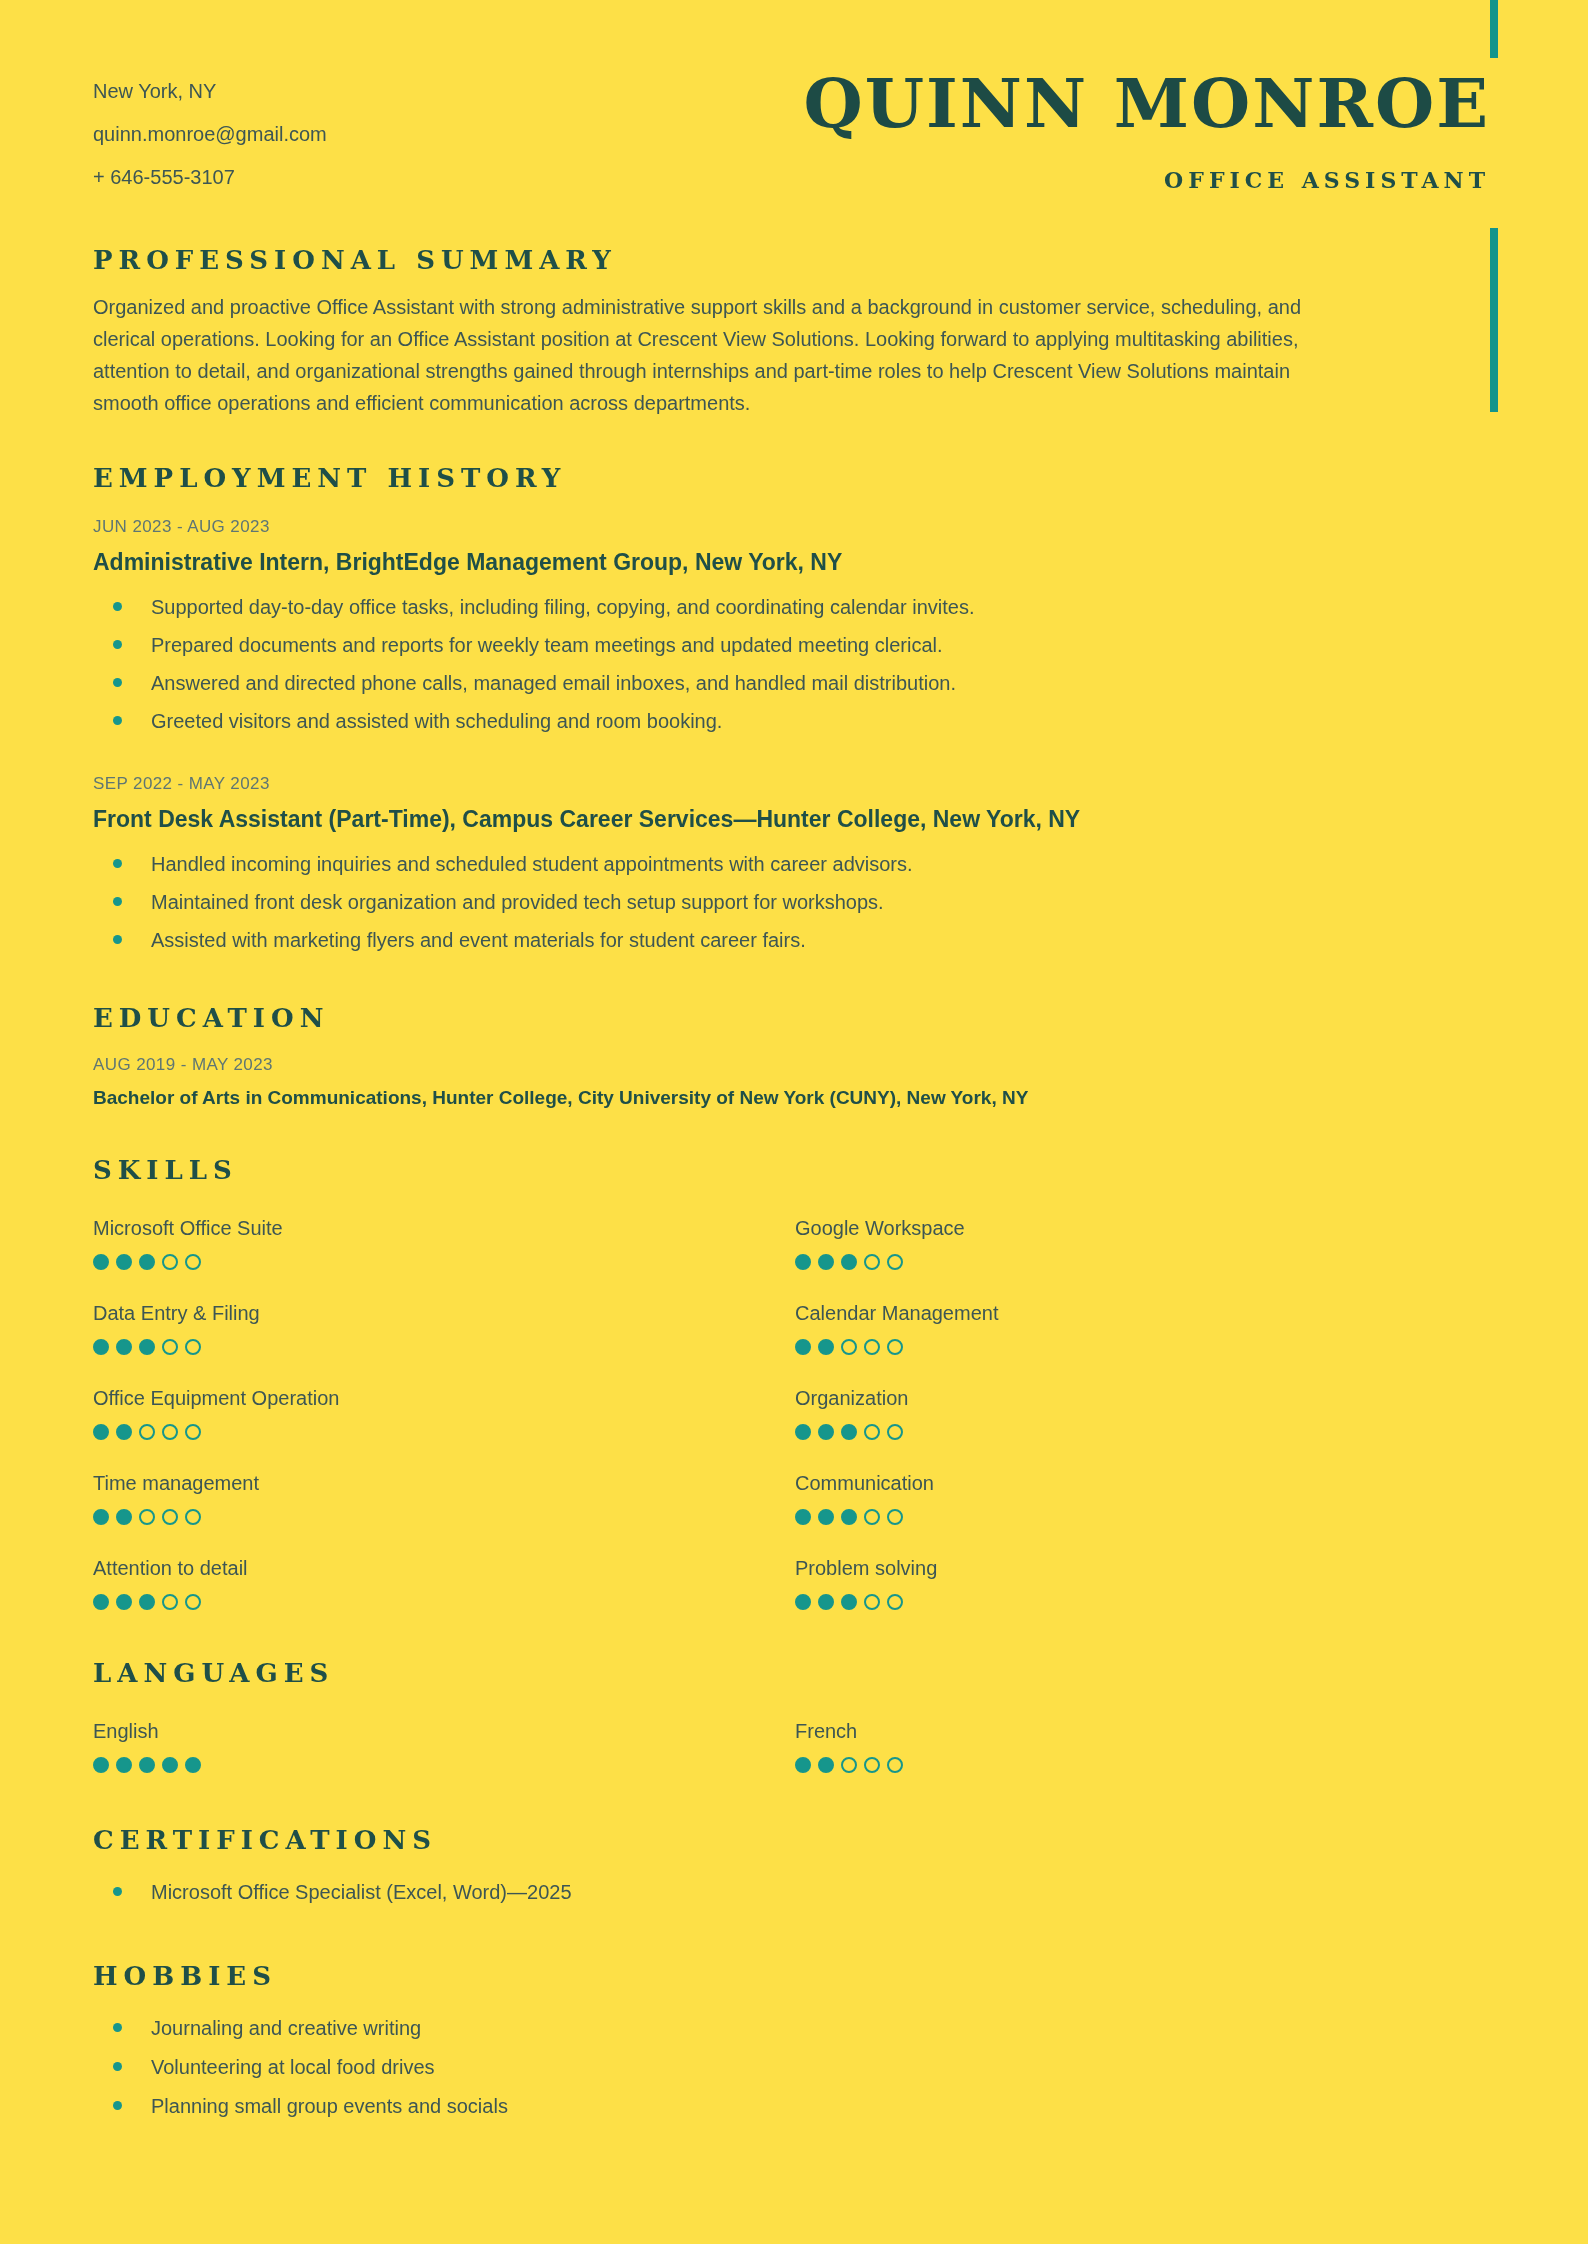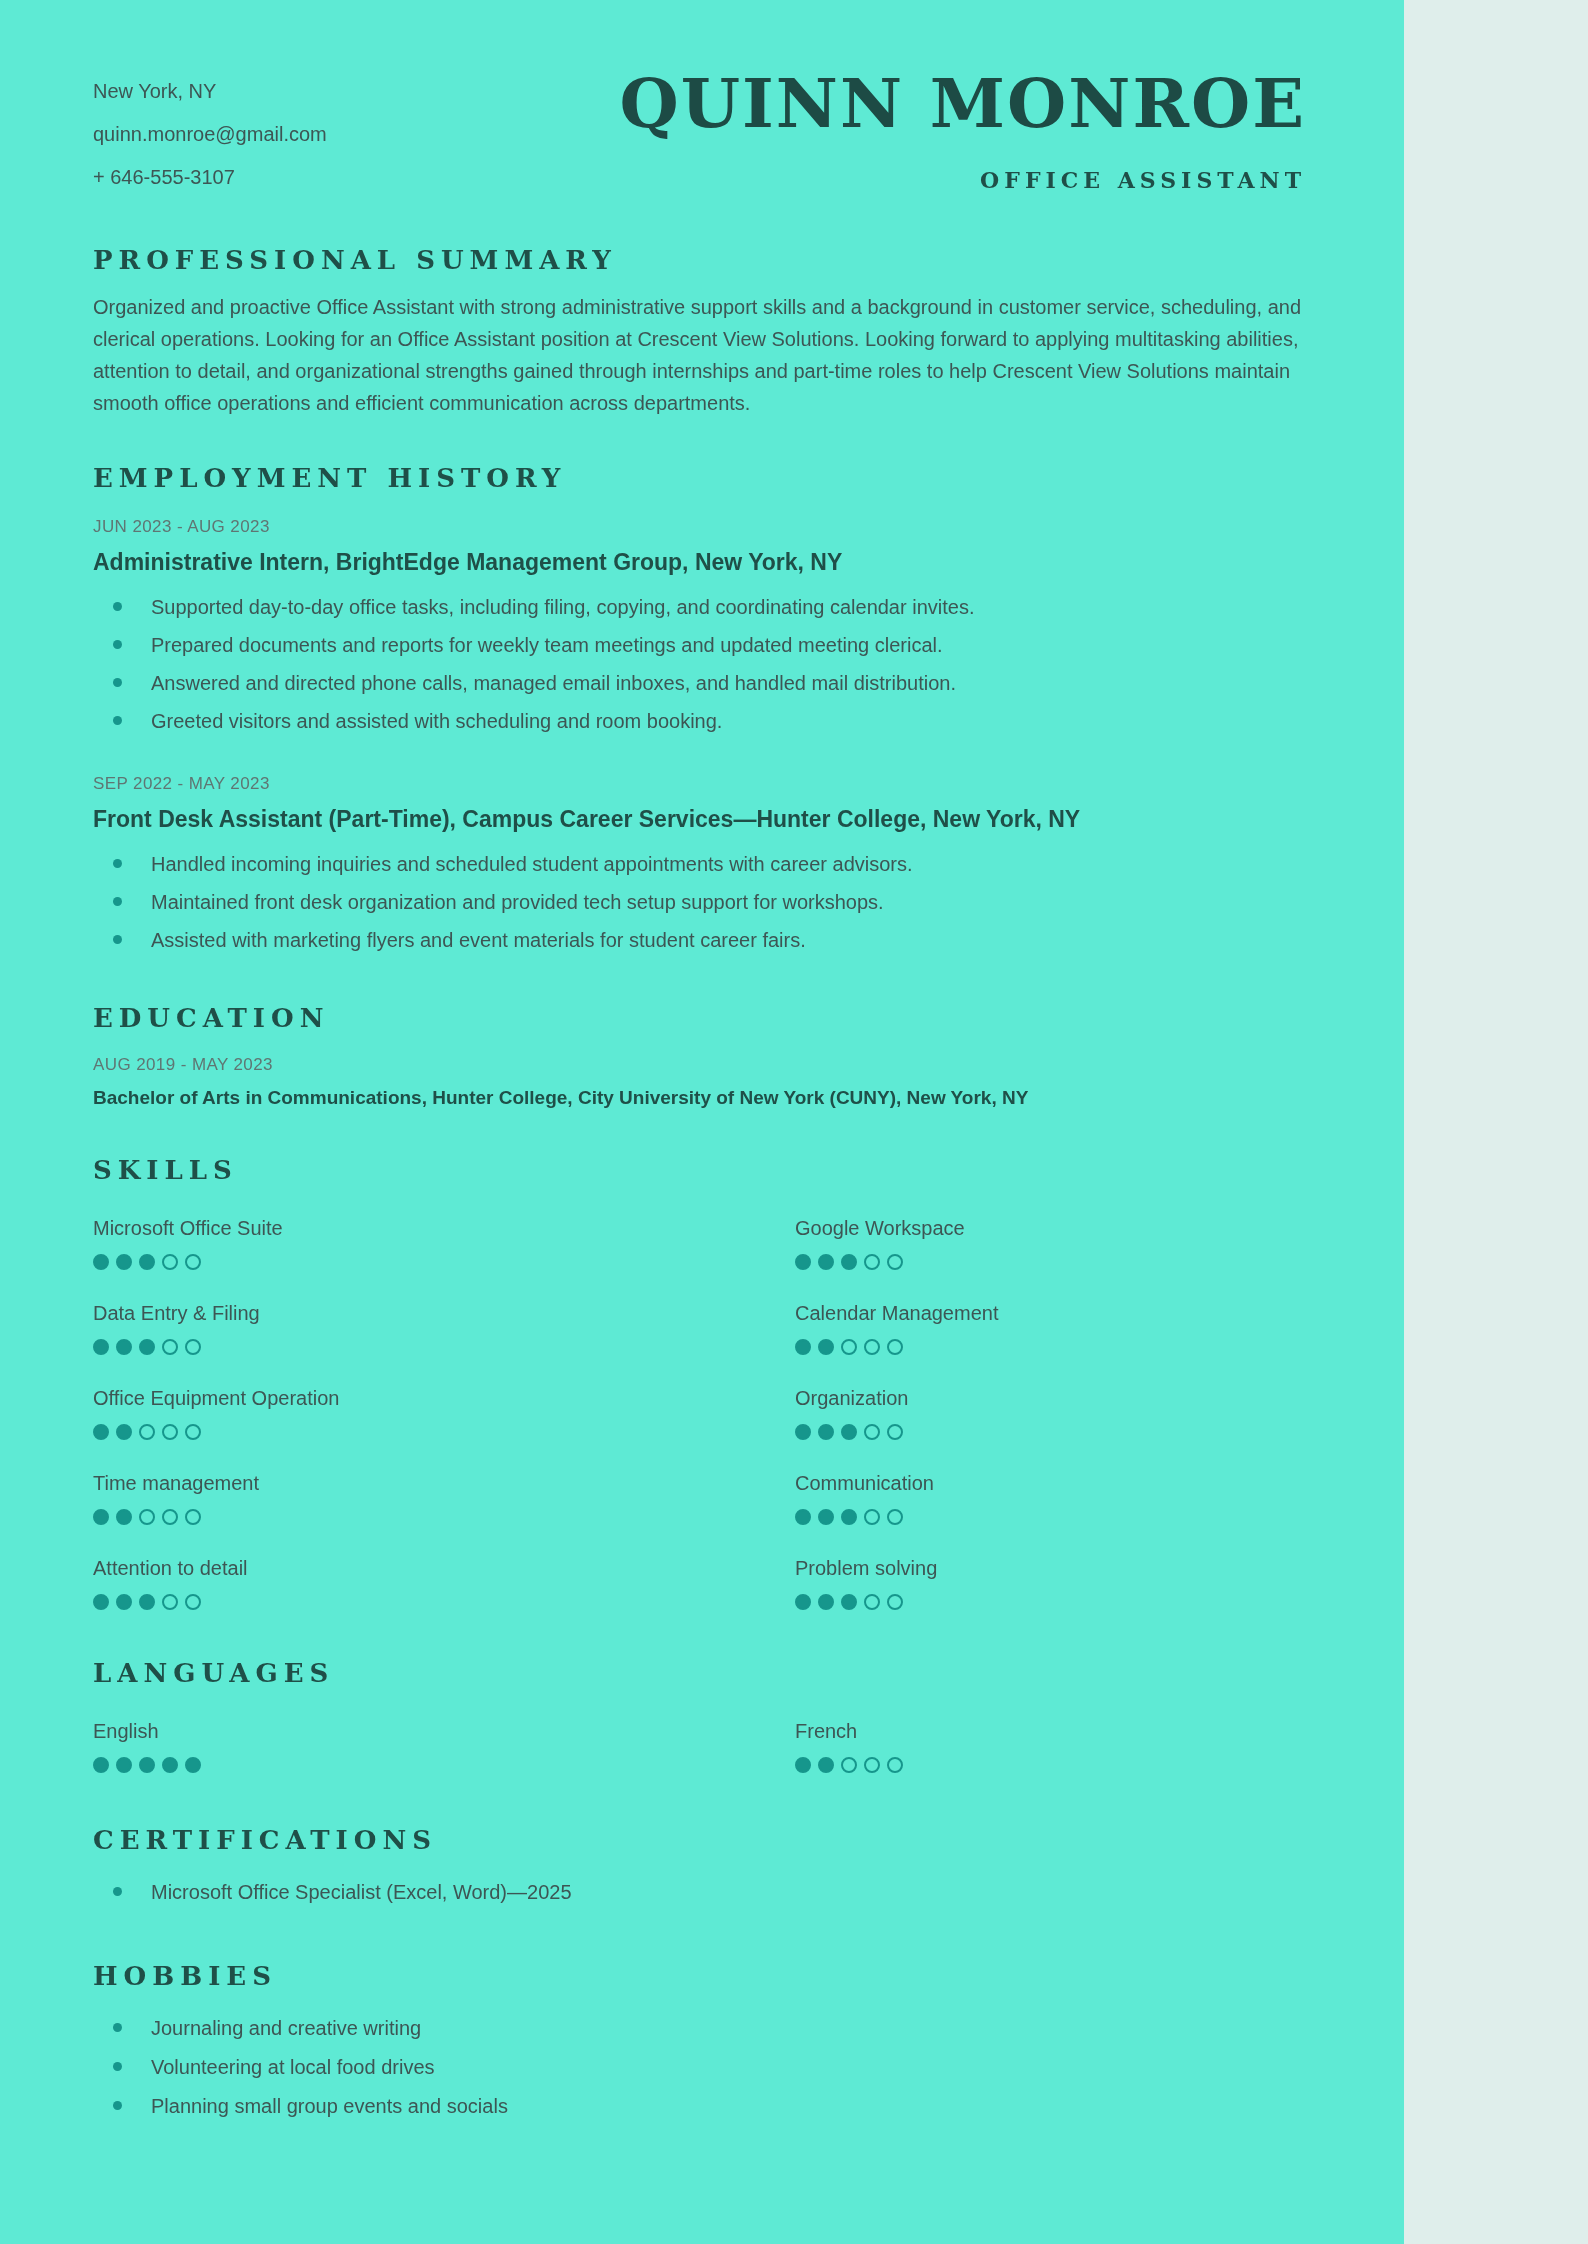--- a/index.html
+++ b/index.html
@@ -1,20 +1,20 @@
 <!DOCTYPE html>
 <html><head>
 <meta charset="utf-8">
 <style>
   html,body{margin:0;padding:0;background:#dfeeeb;}
   .page{
     position:relative;
-    width:1404px;
+    width:1588px;
     height:2244px;
-    background:#5eead4;
+    background:#fde047;
     overflow:hidden;
     font-family:"Liberation Sans","DejaVu Sans",sans-serif;
     color:#3d5654;
     box-sizing:border-box;
   }
   
   .bar{position:absolute;left:1490px;width:8px;background:#14948b;}
   .bar-top{top:0;height:58px;}
   .bar-mid{top:228px;height:184px;}
 

